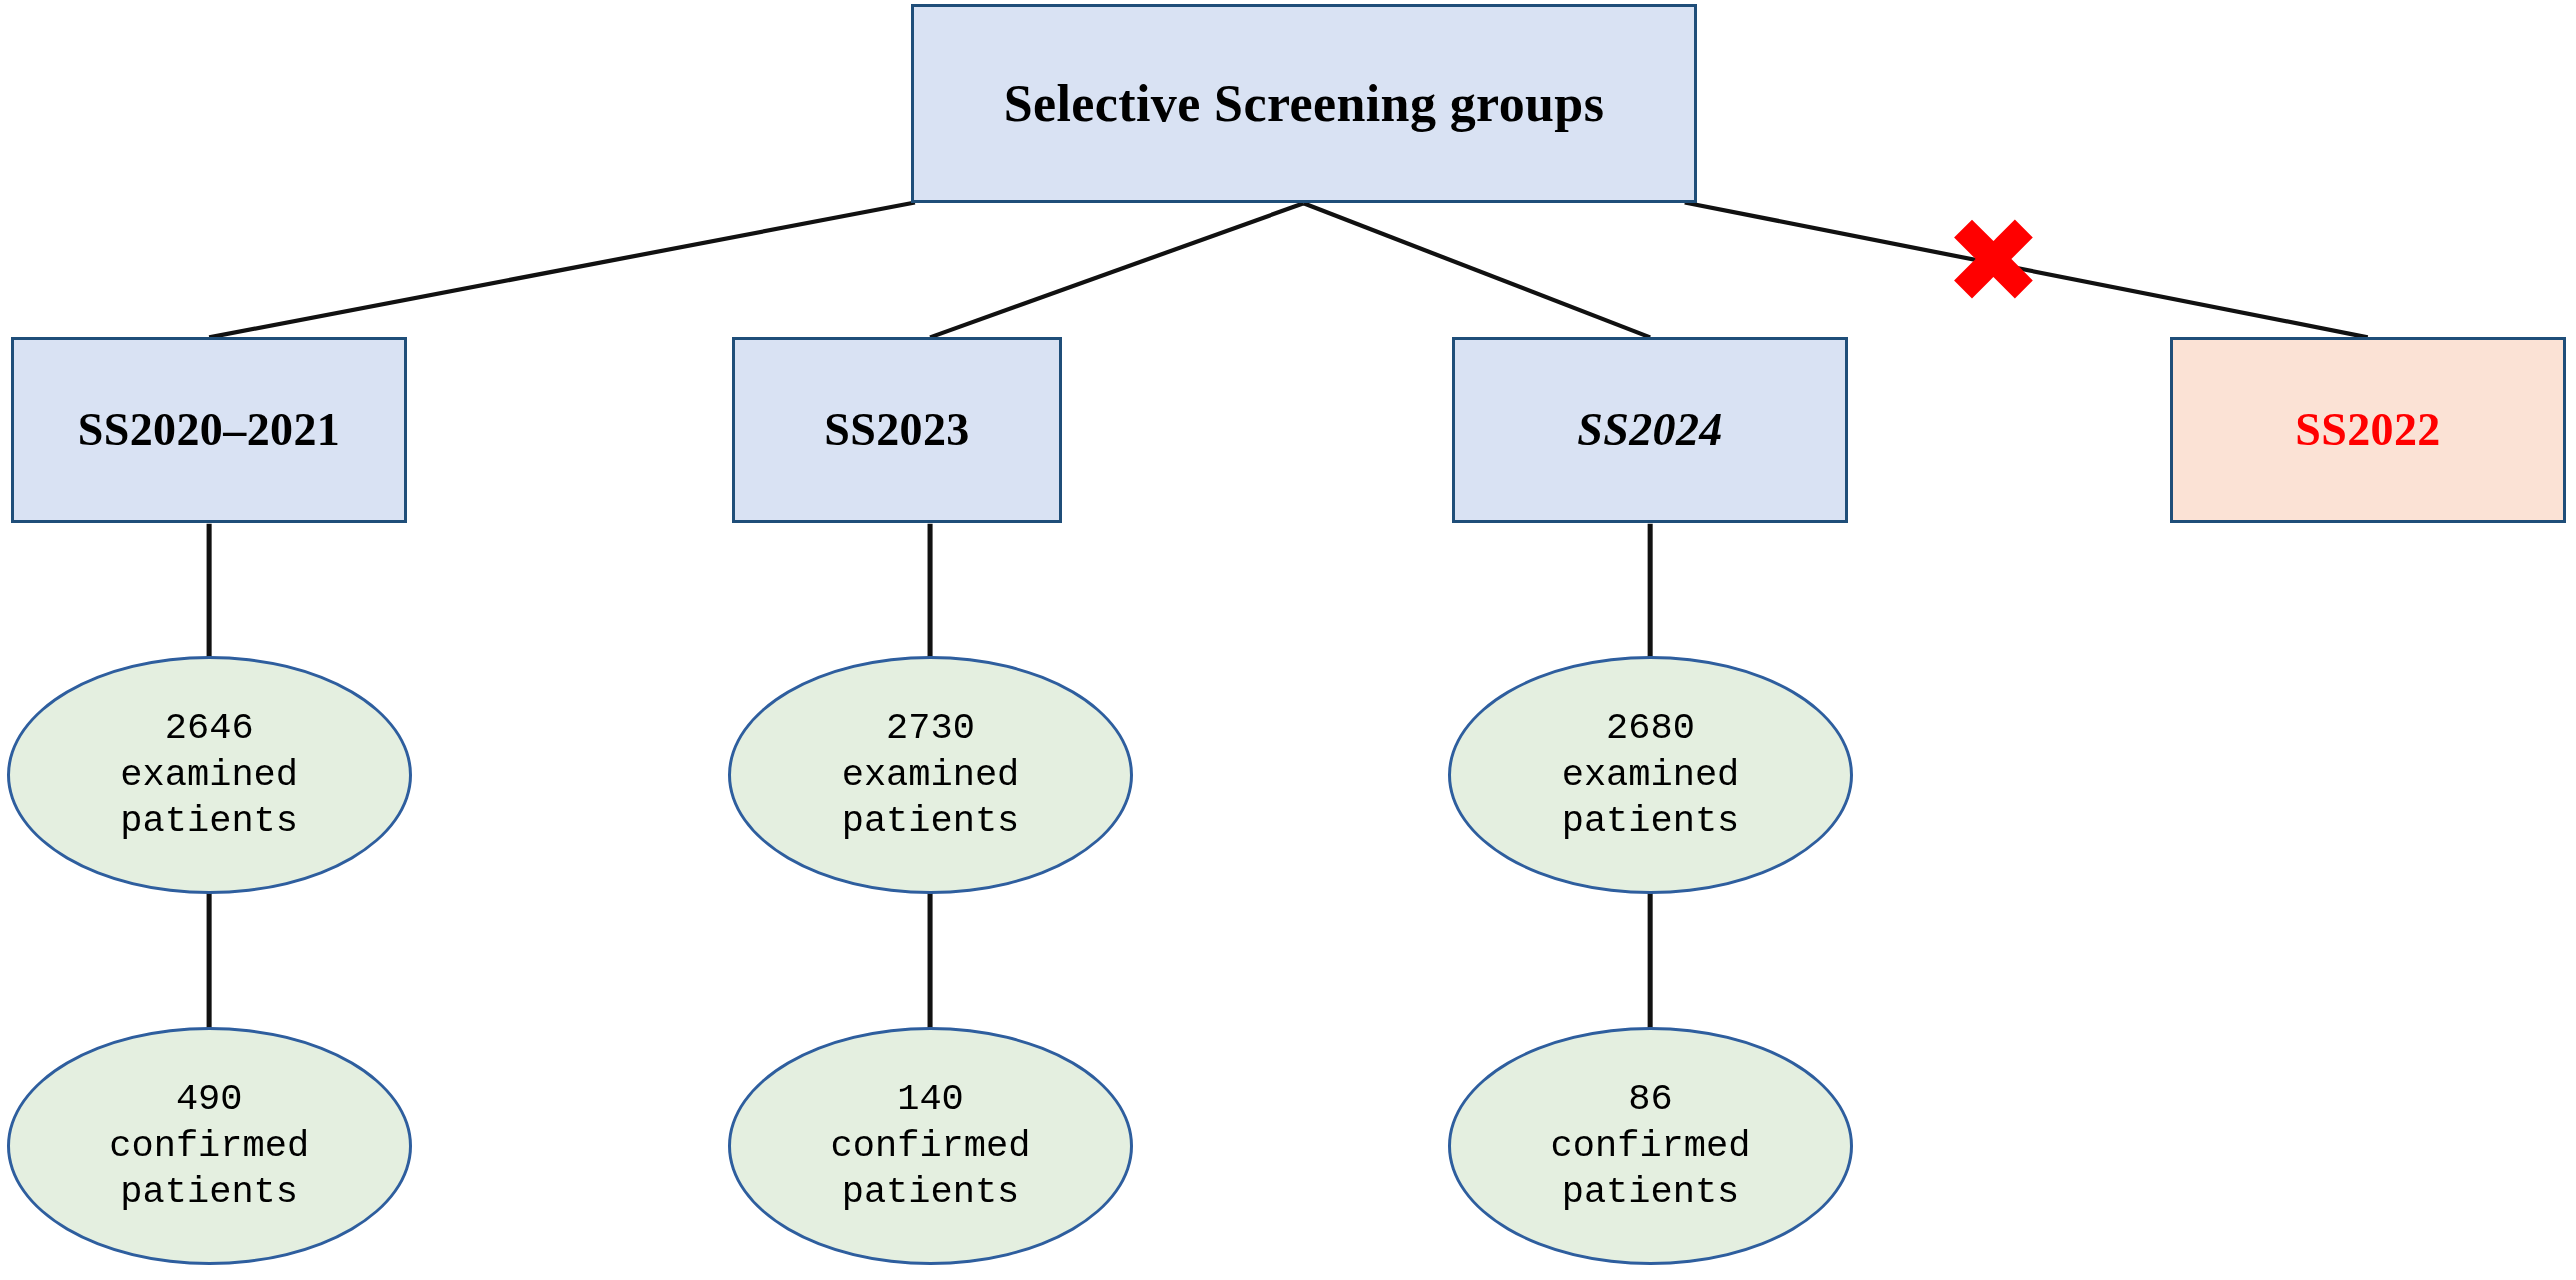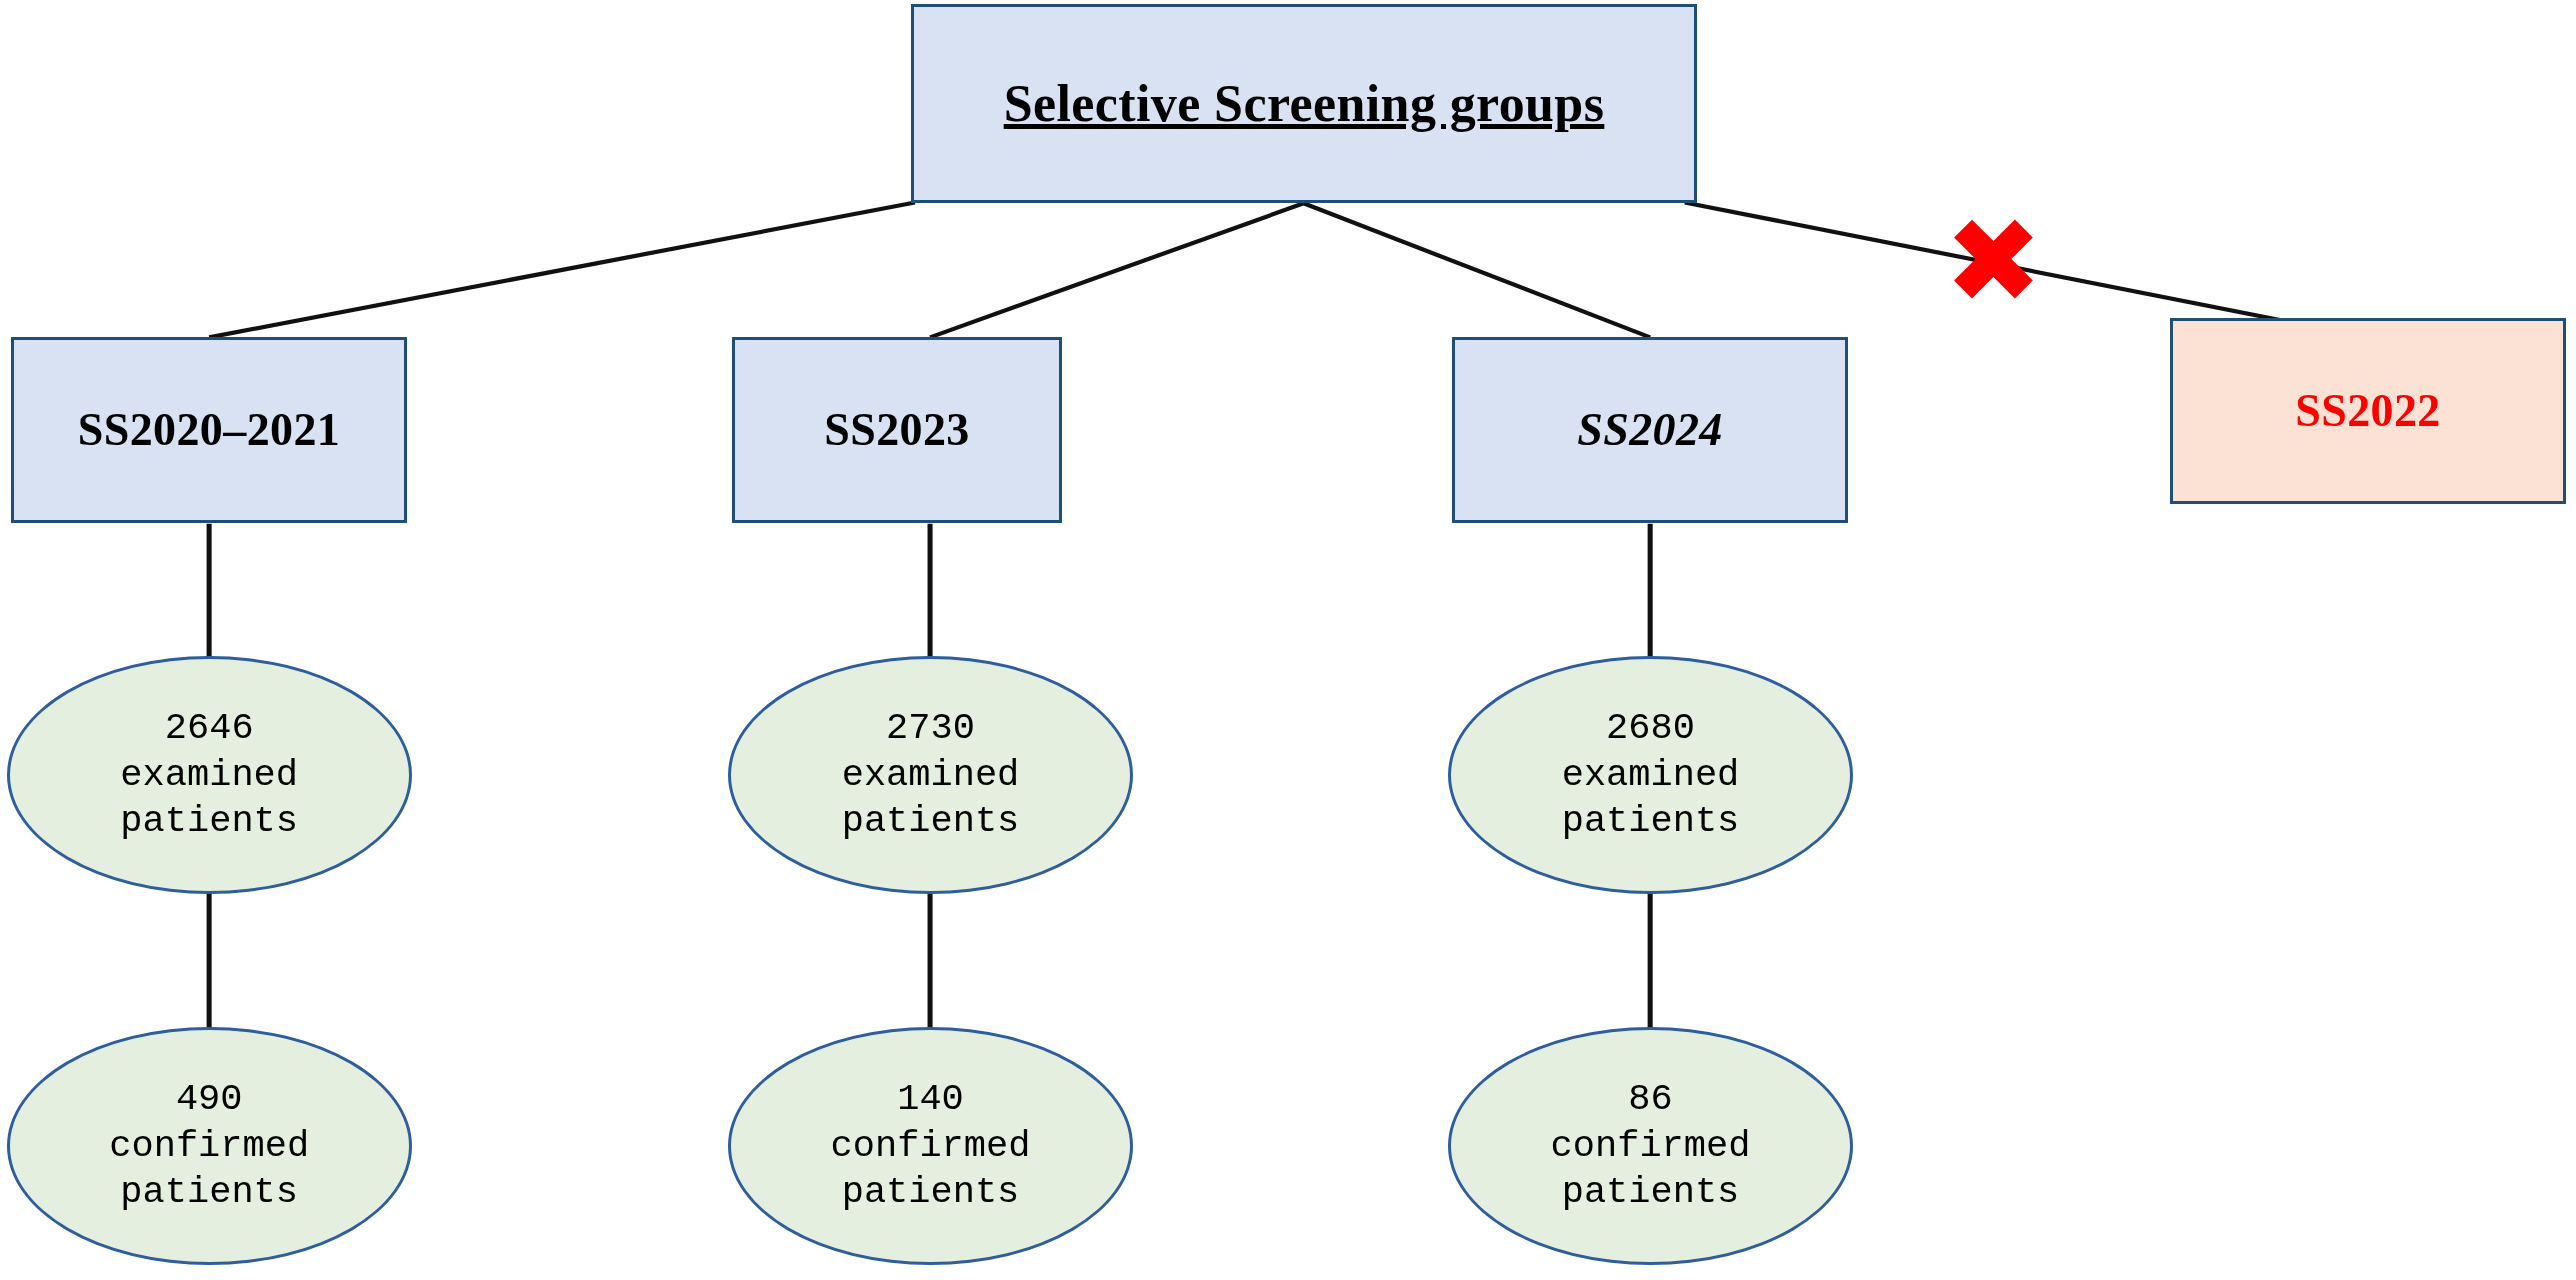--- a/index.html
+++ b/index.html
@@ -5,21 +5,21 @@
   html,body{margin:0;padding:0;background:#ffffff;}
   body{width:2576px;height:1281px;overflow:hidden;font-family:"Liberation Serif",serif;}
   #canvas{position:relative;width:2576px;height:1281px;background:#fff;}
   svg#edges{position:absolute;left:0;top:0;width:2576px;height:1281px;pointer-events:none;}
 
   .node{position:absolute;box-sizing:border-box;display:flex;align-items:center;justify-content:center;text-align:center;}
 
   .boxnode{border:3.4px solid #1F4E79;}
   .boxnode .lbl{font-weight:bold;font-size:46px;line-height:1.1;color:#000;letter-spacing:0.4px;}
 
-  .rootbox{background:#D9E2F3;text-decoration:underline;}
+  .rootbox{background:#D9E2F3;}
   .rootbox .lbl{font-size:52px;}
   .groupbox{background:#D9E2F3;}
   .excludedbox{background:#FBE2D5;}
   .excludedbox .lbl{color:#FF0000;}
 
   .ellipsenode{border:3.4px solid #2E5E9E;border-radius:50%;background:#E4EFE0;}
   .ellipsenode .lbl{font-size:37px;line-height:1.26;color:#000000;font-weight:normal;font-family:Liberation Mono, monospace;}
 
   .xmark{position:absolute;color:#FF0000;font-weight:bold;font-size:118px;line-height:1;
          font-family:"DejaVu Sans",sans-serif;}
@@ -61,21 +61,21 @@
   </div>
 
   <div class="node boxnode groupbox" style="left:732px;top:337px;width:330px;height:186px;">
     <span class="lbl">SS2023</span>
   </div>
 
   <div class="node boxnode groupbox" style="left:1452px;top:337px;width:396px;height:186px;font-style:italic;">
     <span class="lbl">SS2024</span>
   </div>
 
-  <div class="node boxnode excludedbox" style="left:2170px;top:318px;width:396px;height:186px;">
+  <div class="node boxnode excludedbox" style="left:2170px;top:337px;width:396px;height:186px;">
     <span class="lbl">SS2022</span>
   </div>
 
   <div class="node ellipsenode" style="left:6.7px;top:656px;width:405px;height:238px;">
     <span class="lbl">
       <span>2646</span><br>
       <span>examined</span><br>
       <span>patients</span>
     </span>
   </div>

